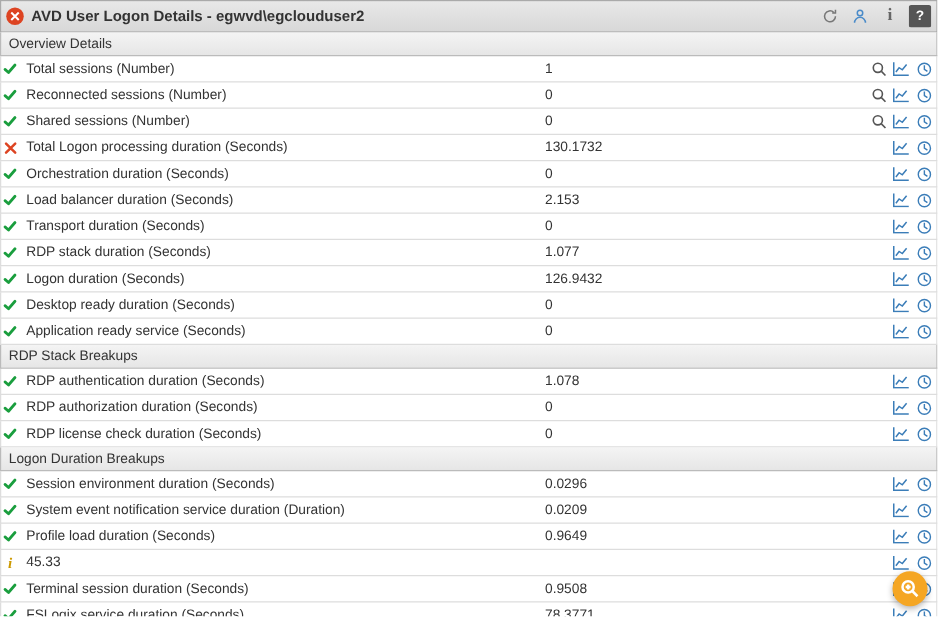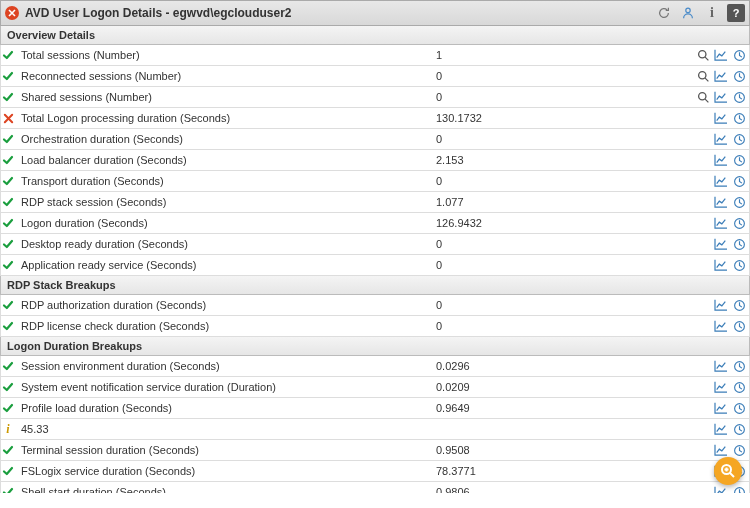--- a/index.html
+++ b/index.html
@@ -2,21 +2,21 @@
 <html><head>
 <meta charset="utf-8">
 <style>
 * { margin:0; padding:0; box-sizing:border-box; }
 body { font-family:Arial,Helvetica,sans-serif; font-size:11px; color:#333; background:#fff; width:750px; }
 .titlebar { display:flex; align-items:center; background:linear-gradient(#e8e8e8,#d8d8d8); height:26px; border:1px solid #aaa; padding:0 4px; font-weight:bold; font-size:12px; }
 .titlebar .close { width:14px; height:14px; border-radius:50%; background:#d42; color:#fff; display:flex; align-items:center; justify-content:center; font-size:9px; margin-right:6px; }
 .titlebar .spacer { flex:1; }
 .tb-btn { width:22px; height:20px; display:flex; align-items:center; justify-content:center; margin-left:2px; border:1px solid transparent; border-radius:2px; color:#555; cursor:pointer; }
 .tb-help { background:#555; color:#fff; font-weight:bold; font-size:11px; width:18px; height:18px; margin-left:4px; }
-.section-hdr { background:linear-gradient(#f4f4f4,#e6e6e6); border:1px solid #bbb; border-top:none; padding:3px 6px; font-weight:bold; font-size:11px; }
+.section-hdr { background:linear-gradient(#f4f4f4,#e6e6e6); border:1px solid #bbb; border-top:none; padding:3px 6px; font-weight:normal; font-size:11px; }
 .row { display:flex; align-items:center; border:1px solid #ddd; border-top:none; padding:2px 2px 2px 0; min-height:19px; }
 .row .status { width:14px; display:flex; align-items:center; justify-content:center; margin-right:6px; }
 .row .label { flex:0 0 415px; }
 .row .value { flex:1; }
 .row .actions { display:flex; gap:2px; }
 .ic { width:16px; height:16px; display:flex; align-items:center; justify-content:center; cursor:pointer; color:#3b7db8; }
 .ic svg { display:block; }
 .check svg { stroke:#1a9e3e; }
 .cross svg { stroke:#d42; }
 .warn { color:#c90; font-weight:bold; font-style:italic; font-family:Georgia,serif; font-size:12px; }
@@ -232,21 +232,21 @@
             </svg>
           </span>
         </span>
       </div>
       <div class="row">
         <span class="status check">
           <svg width="12" height="12" viewBox="0 0 12 12" fill="none" stroke-width="2.2" stroke-linecap="round" stroke-linejoin="round">
             <path d="M2 6.5 L4.8 9 L10 3"></path>
           </svg>
         </span>
-        <span class="label">RDP stack session (Seconds)</span>
+        <span class="label">RDP stack duration (Seconds)</span>
         <span class="value">1.077</span>
         <span class="actions">
           <span class="ic">
             <svg width="14" height="12" viewBox="0 0 16 14" fill="none" stroke="#3b7db8" stroke-width="1.4">
               <path d="M1 1 V13 H15"></path>
               <path d="M3 10 L6 6 L9 8 L13 3"></path>
             </svg>
           </span>
           <span class="ic">
             <svg width="13" height="13" viewBox="0 0 16 16" fill="none" stroke="#3b7db8" stroke-width="1.4">
@@ -319,20 +319,43 @@
           </span>
           <span class="ic">
             <svg width="13" height="13" viewBox="0 0 16 16" fill="none" stroke="#3b7db8" stroke-width="1.4">
               <circle cx="8" cy="8" r="6"></circle>
               <path d="M8 4 V8 L11 10"></path>
             </svg>
           </span>
         </span>
       </div>
       <div class="section-hdr">RDP Stack Breakups</div>
+      <div class="row">
+        <span class="status check">
+          <svg width="12" height="12" viewBox="0 0 12 12" fill="none" stroke-width="2.2" stroke-linecap="round" stroke-linejoin="round">
+            <path d="M2 6.5 L4.8 9 L10 3"></path>
+          </svg>
+        </span>
+        <span class="label">RDP authentication duration (Seconds)</span>
+        <span class="value">1.078</span>
+        <span class="actions">
+          <span class="ic">
+            <svg width="14" height="12" viewBox="0 0 16 14" fill="none" stroke="#3b7db8" stroke-width="1.4">
+              <path d="M1 1 V13 H15"></path>
+              <path d="M3 10 L6 6 L9 8 L13 3"></path>
+            </svg>
+          </span>
+          <span class="ic">
+            <svg width="13" height="13" viewBox="0 0 16 16" fill="none" stroke="#3b7db8" stroke-width="1.4">
+              <circle cx="8" cy="8" r="6"></circle>
+              <path d="M8 4 V8 L11 10"></path>
+            </svg>
+          </span>
+        </span>
+      </div>
       <div class="row">
         <span class="status check">
           <svg width="12" height="12" viewBox="0 0 12 12" fill="none" stroke-width="2.2" stroke-linecap="round" stroke-linejoin="round">
             <path d="M2 6.5 L4.8 9 L10 3"></path>
           </svg>
         </span>
         <span class="label">RDP authorization duration (Seconds)</span>
         <span class="value">0</span>
         <span class="actions">
           <span class="ic">

